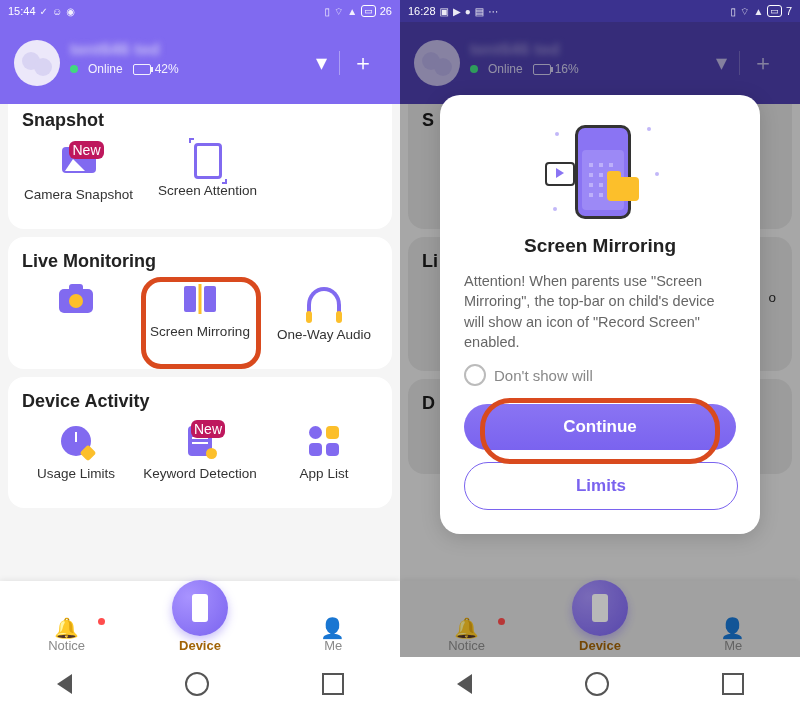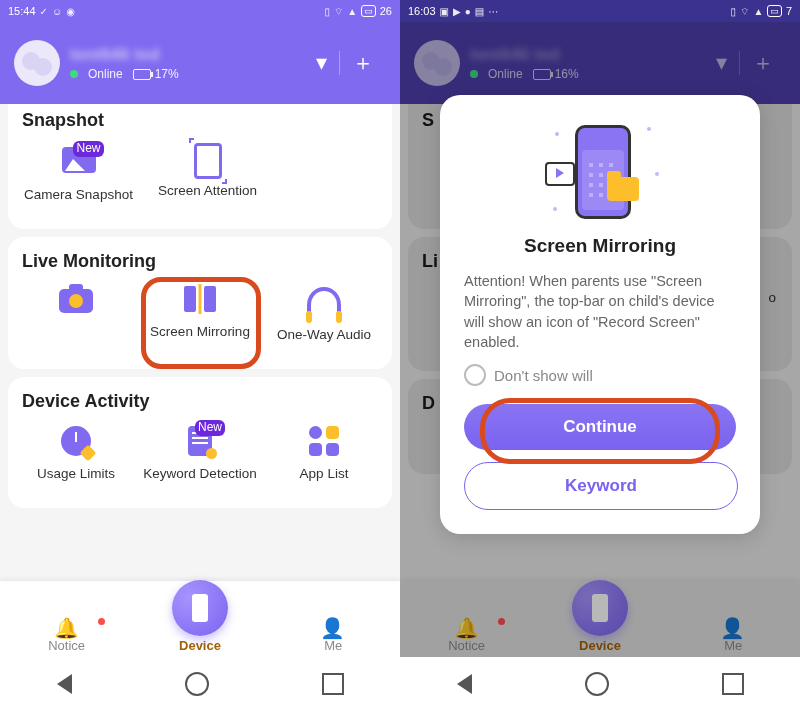--- a/index.html
+++ b/index.html
@@ -7,21 +7,21 @@
   .phone { flex:1; height:100%; position:relative; background:#f5f5f5; overflow:hidden; }
   .phoneB { background:#e8e8e8; }
   
   .status { height:22px; background:#806af0; color:#fff; font-size:11px; display:flex; align-items:center; padding:0 8px; }
   .status .sl { display:flex; align-items:center; gap:4px; }
   .status .sr { margin-left:auto; display:flex; align-items:center; gap:4px; }
   .ssym { font-size:10px; opacity:0.9;}
   .sbadge { border:1px solid #fff; border-radius:3px; padding:0 2px; font-size:9px; }
   .status.dark { background:#3b328f; }
   
-  .header { background:#806af0; padding:18px 14px 18px 14px; display:flex; align-items:center; gap:10px; }
+  .header { background:#806af0; padding:18px 14px 18px 14px; display:flex; gap:10px; }
   .header.dark { background:#4b3ea8; }
   .avatar { width:46px; height:46px; border-radius:50%; background:#ece8fa; position:relative; }
   .avatar::before{content:"";position:absolute;width:18px;height:18px;border-radius:50%;background:#d9d4f3;left:8px;top:12px;}
   .avatar::after{content:"";position:absolute;width:18px;height:18px;border-radius:50%;background:#d9d4f3;left:20px;top:18px;}
   .uname { color:#c6bdf5; filter:blur(3px); font-size:17px; font-weight:bold; }
   .sub { display:flex; align-items:center; gap:10px; font-size:12px; margin-top:2px;}
   .dot { width:8px; height:8px; border-radius:50%; background:#41d97e; display:inline-block;}
   .sub .on { color:#fff; opacity:0.9;}
   .bat { display:flex; align-items:center; gap:4px; color:#fff; opacity:0.9;}
   .bico{width:16px;height:9px;border:1px solid #fff; border-radius:2px; position:relative;}
@@ -35,21 +35,21 @@
   .content { padding:0 8px; height:540px;}
   .card { background:#fff; border-radius:16px; margin:8px 0; padding:12px 6px 12px 6px;}
   .ctitle{ font-size:18px; font-weight:bold; color:#222; margin:2px 0 12px 8px;}
   .row { display:flex; }
   .item { width:125px; text-align:center; font-size:13.5px; color:#333; line-height:1.15; padding:0 2px;}
   .ilabel{margin-top:6px; min-height:30px;}
   .ico { width:38px; height:34px; margin:0 auto; position:relative; }
   
   .ic-photo{ width:34px; height:26px; background:#816af0; border-radius:4px; margin:4px auto 0;}
   .ic-photo::before{content:"";position:absolute;left:5px;top:12px;border-bottom:12px solid #fff;border-left:8px solid transparent;border-right:12px solid transparent;}
-  .badge-new{position:absolute;right:-6px;top:-6px;background:#6d28d9;color:#fff;font-size:12px;padding:1px 3px;border-radius:6px;}
+  .badge-new{position:absolute;right:-6px;top:-6px;background:#be185d;color:#fff;font-size:14px;padding:1px 3px;border-radius:6px;}
   .ic-sshot{ width:22px; height:30px; border:3px solid #816af0; border-radius:4px; margin:0 auto; position:relative;}
   .ic-sshot::before,.ic-sshot::after{content:"";position:absolute;width:3px;height:3px;border:2px solid #816af0;}
   .ic-sshot::before{left:-8px;top:-8px;border-right:none;border-bottom:none;}
   .ic-sshot::after{right:-8px;bottom:-8px;border-left:none;border-top:none;}
   .ic-cam{ width:34px; height:24px; background:#816af0; border-radius:5px; margin:5px auto 0; position:relative;}
   .ic-cam::before{content:"";position:absolute;left:10px;top:5px;width:14px;height:14px;border-radius:50%;background:#fcbf2b;}
   .ic-cam::after{content:"";position:absolute;left:10px;top:-5px;width:14px;height:5px;background:#816af0;border-radius:3px 3px 0 0;}
   .ic-mirror svg{display:block;margin:0 auto;}
   .ic-head{ width:26px; height:26px; border:4px solid #816af0; border-radius:50% 50% 0 0 / 60% 60% 0 0; border-bottom:none; margin:3px auto 0; position:relative;}
   .ic-head::before,.ic-head::after{content:"";position:absolute;width:6px;height:12px;background:#fcbf2b;border-radius:3px;bottom:-6px;}
@@ -128,21 +128,21 @@
     </div>
     <div class="header">
       <div class="avatar"></div>
       <div>
         <div class="uname">tent646 ted</div>
         <div class="sub">
           <span class="dot"></span>
             <span class="on">Online</span>
           <span class="bat">
               <span class="bico"><span class="f" style="width:27%"></span></span>
-              <span>17%</span>
+              <span>42%</span>
             </span>
         </div>
       </div>
       <div class="hact">
         <div class="hbtn">▾</div>
         <div class="hdiv"></div>
         <div class="hbtn">＋</div>
       </div>
     </div>
 
@@ -244,21 +244,21 @@
     <div class="navbar">
       <div class="nk ntri"></div>
       <div class="nk ncir"></div>
       <div class="nk nsq"></div>
     </div>
   </div>
 
   <div class="phone phoneB">
     <div class="status dark">
       <div class="sl">
-          <span>16:03</span>
+          <span>16:28</span>
           <span class="ssym">▣</span>
           <span class="ssym">▶</span>
           <span class="ssym">●</span>
           <span class="ssym">▤</span>
           <span class="ssym">⋯</span>
         </div>
       <div class="sr">
           <span class="ssym">▯</span>
           <span class="ssym">⌔</span>
           <span class="ssym">▲</span>
@@ -365,16 +365,16 @@
       <h3>Screen Mirroring</h3>
       <p>Attention! When parents use "Screen Mirroring", the top-bar on child's device will show an icon of "Record Screen" enabled.</p>
       <div class="chk">
         <span class="cb"></span>
         <span>Don't show will</span>
       </div>
       <div style="position:relative;">
         <div class="btn pri">Continue</div>
         <div class="hl2" style="top:-6px;"></div>
       </div>
-      <div class="btn sec">Keyword</div>
+      <div class="btn sec">Limits</div>
     </div>
   </div>
 </div>
 
 </body></html>

